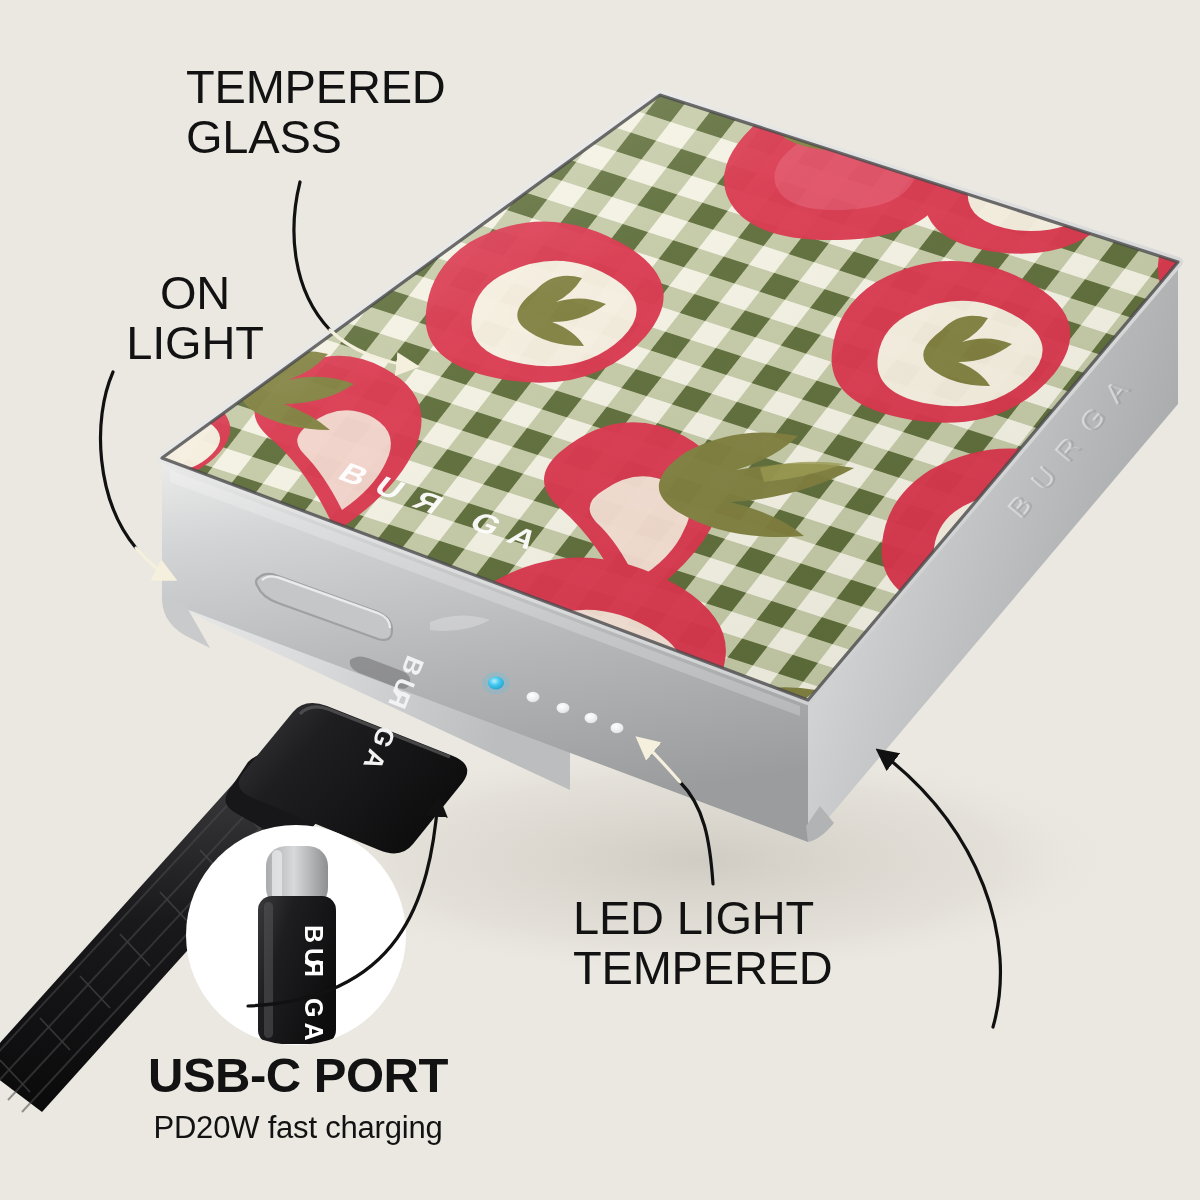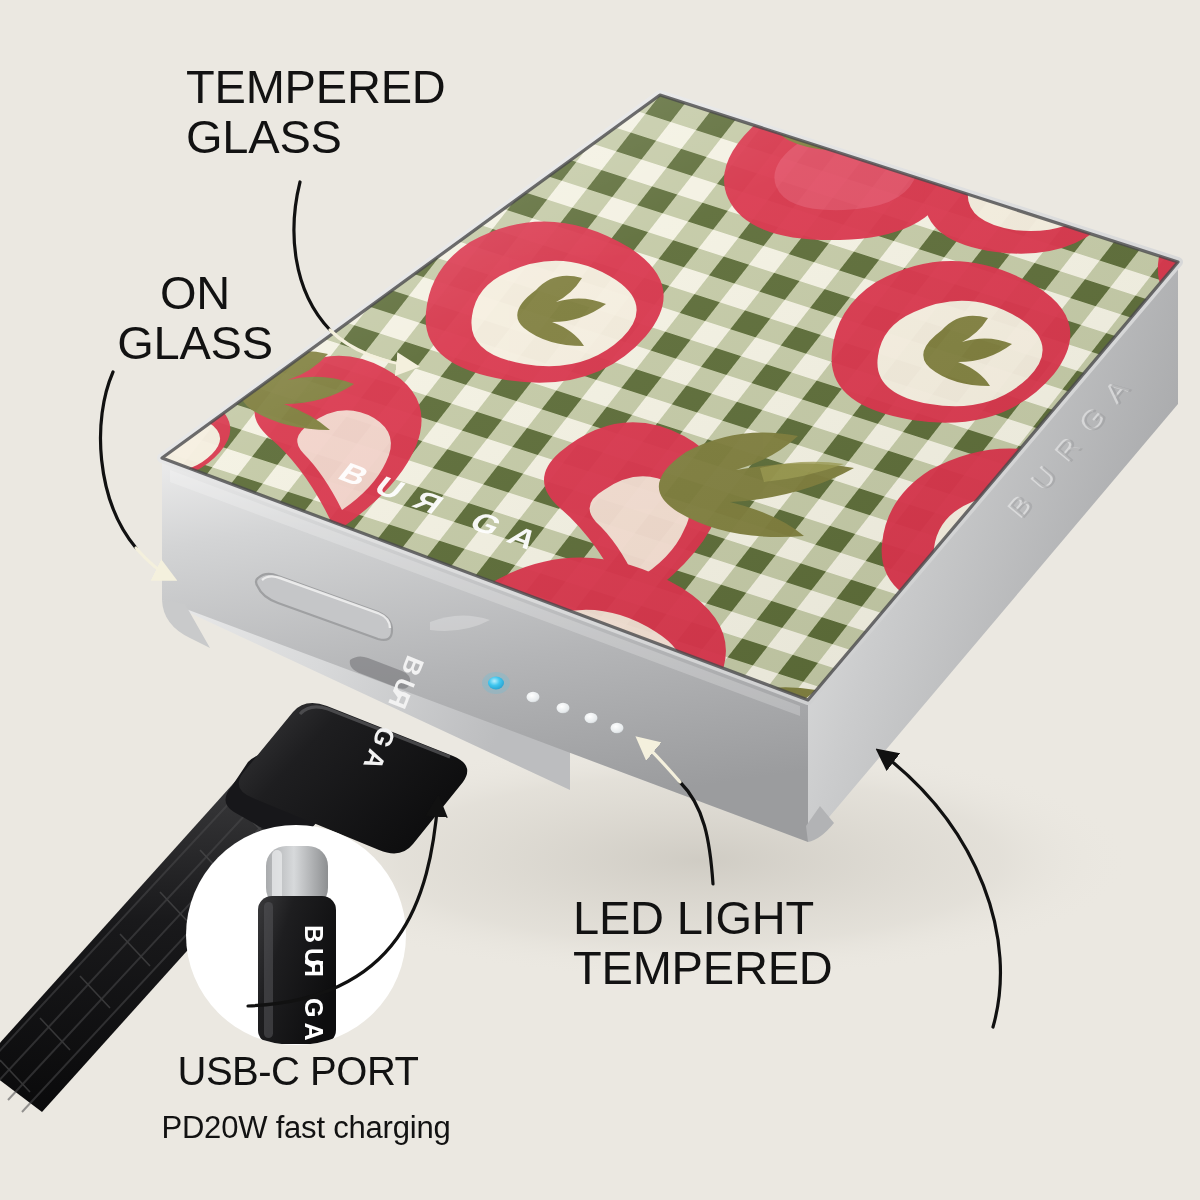--- a/index.html
+++ b/index.html
@@ -6,21 +6,21 @@
   body{
     width:1200px;height:1200px;
     background:#ebe8e1;
     font-family:"Liberation Sans","DejaVu Sans",sans-serif;
     overflow:hidden;
     position:relative;
   }
   #stage{position:absolute;inset:0;width:1200px;height:1200px;}
   .lbl{position:absolute;color:#121212;line-height:1.06;white-space:pre-line;letter-spacing:-0.2px;}
   .lbl.cap{font-size:47px;font-weight:400;}
-  .lbl.capbold{font-size:40px;font-weight:400;letter-spacing:-0.5px;}
+  .lbl.capbold{font-size:49px;font-weight:700;letter-spacing:-0.5px;}
   .lbl.sub{font-size:31px;font-weight:400;letter-spacing:-0.2px;}
   svg.art{position:absolute;left:0;top:0;width:1200px;height:1200px;display:block;}
 </style>
 </head>
 <body>
 
 <div id="stage">
 
   <svg class="art" viewBox="0 0 1200 1200">
     <defs>
@@ -301,23 +301,23 @@
       <path d="M680,782 C666,766 652,750 640,740" stroke="#f4f0dd" stroke-width="3.2" marker-end="url(#arrowLight)"></path>
 
       <path d="M993,1027 C1018,940 980,828 880,752" stroke="#111111" stroke-width="3.2" marker-end="url(#arrowDark)"></path>
     </g>
   </svg>
 
   <div class="lbl cap" style="left:186px;top:62px;text-align:left;width:250px;">TEMPERED
 GLASS</div>
 
   <div class="lbl cap" style="left:88px;top:268px;text-align:center;width:214px;">ON
-GLASS</div>
+LIGHT</div>
 
   <div class="lbl cap" style="left:573px;top:893px;text-align:left;width:400px;">LED LIGHT
 TEMPERED</div>
 
 
   <div class="lbl capbold" style="left:120px;top:1050px;text-align:center;width:356px;">USB-C PORT</div>
 
-  <div class="lbl sub" style="left:128px;top:1112px;text-align:center;width:356px;">PD20W fast charging</div>
+  <div class="lbl sub" style="left:120px;top:1112px;text-align:center;width:356px;">PD20W fast charging</div>
 
 </div>
 
 </body></html>

